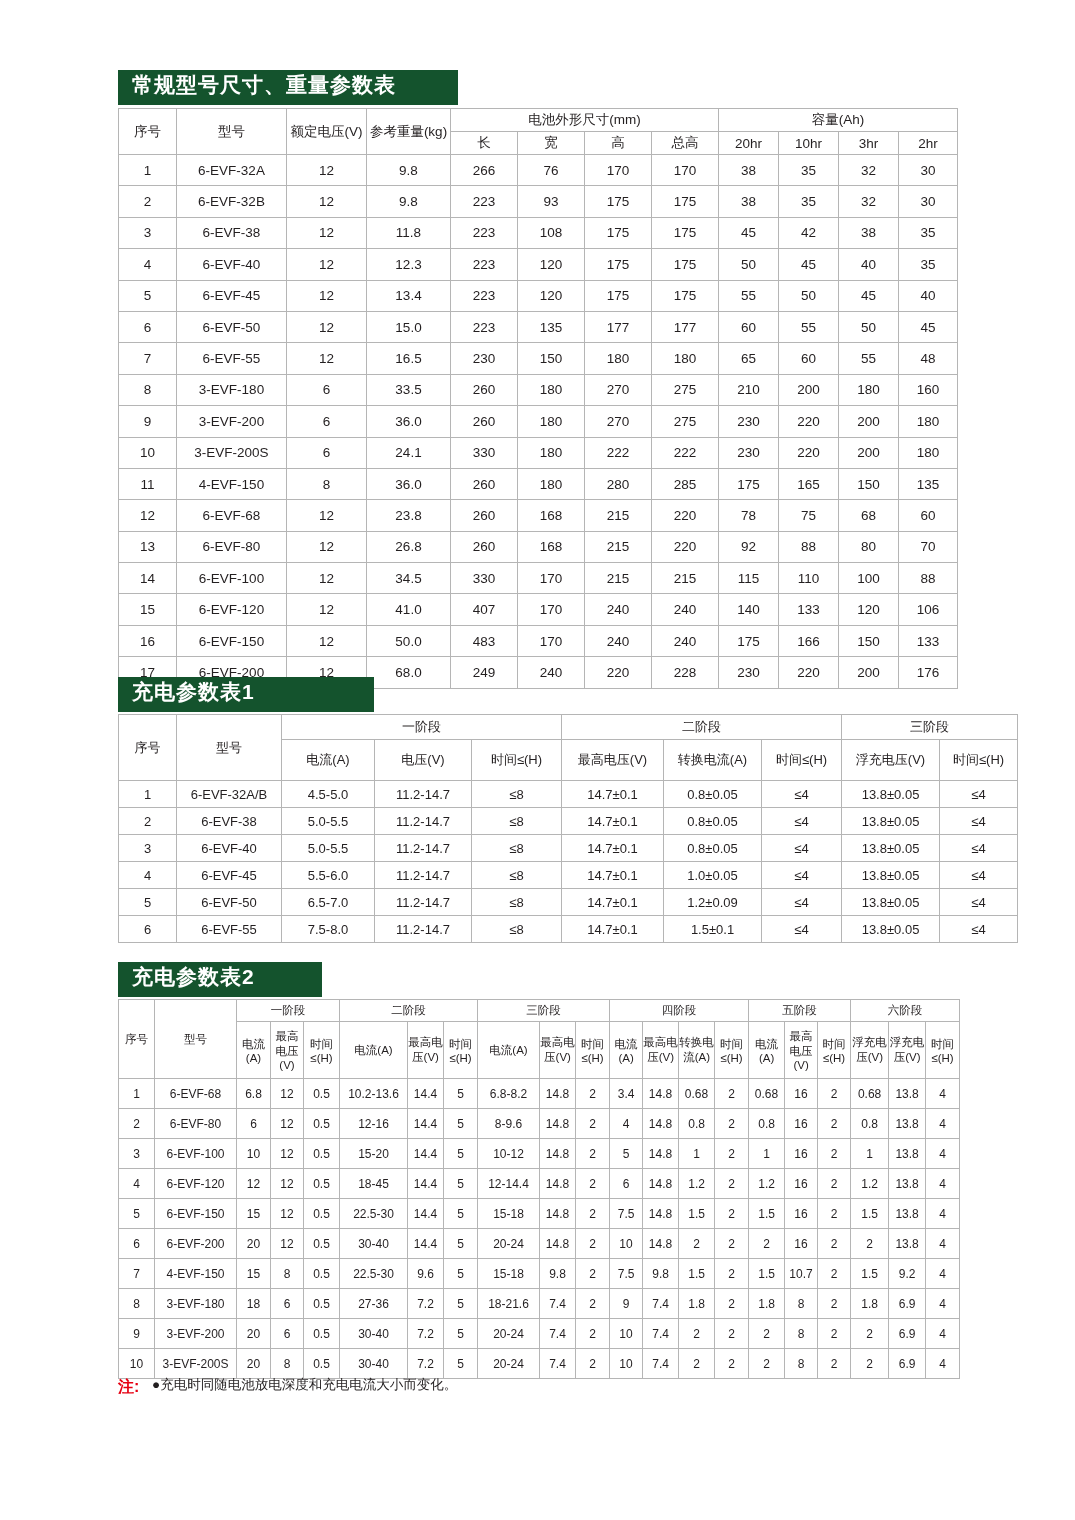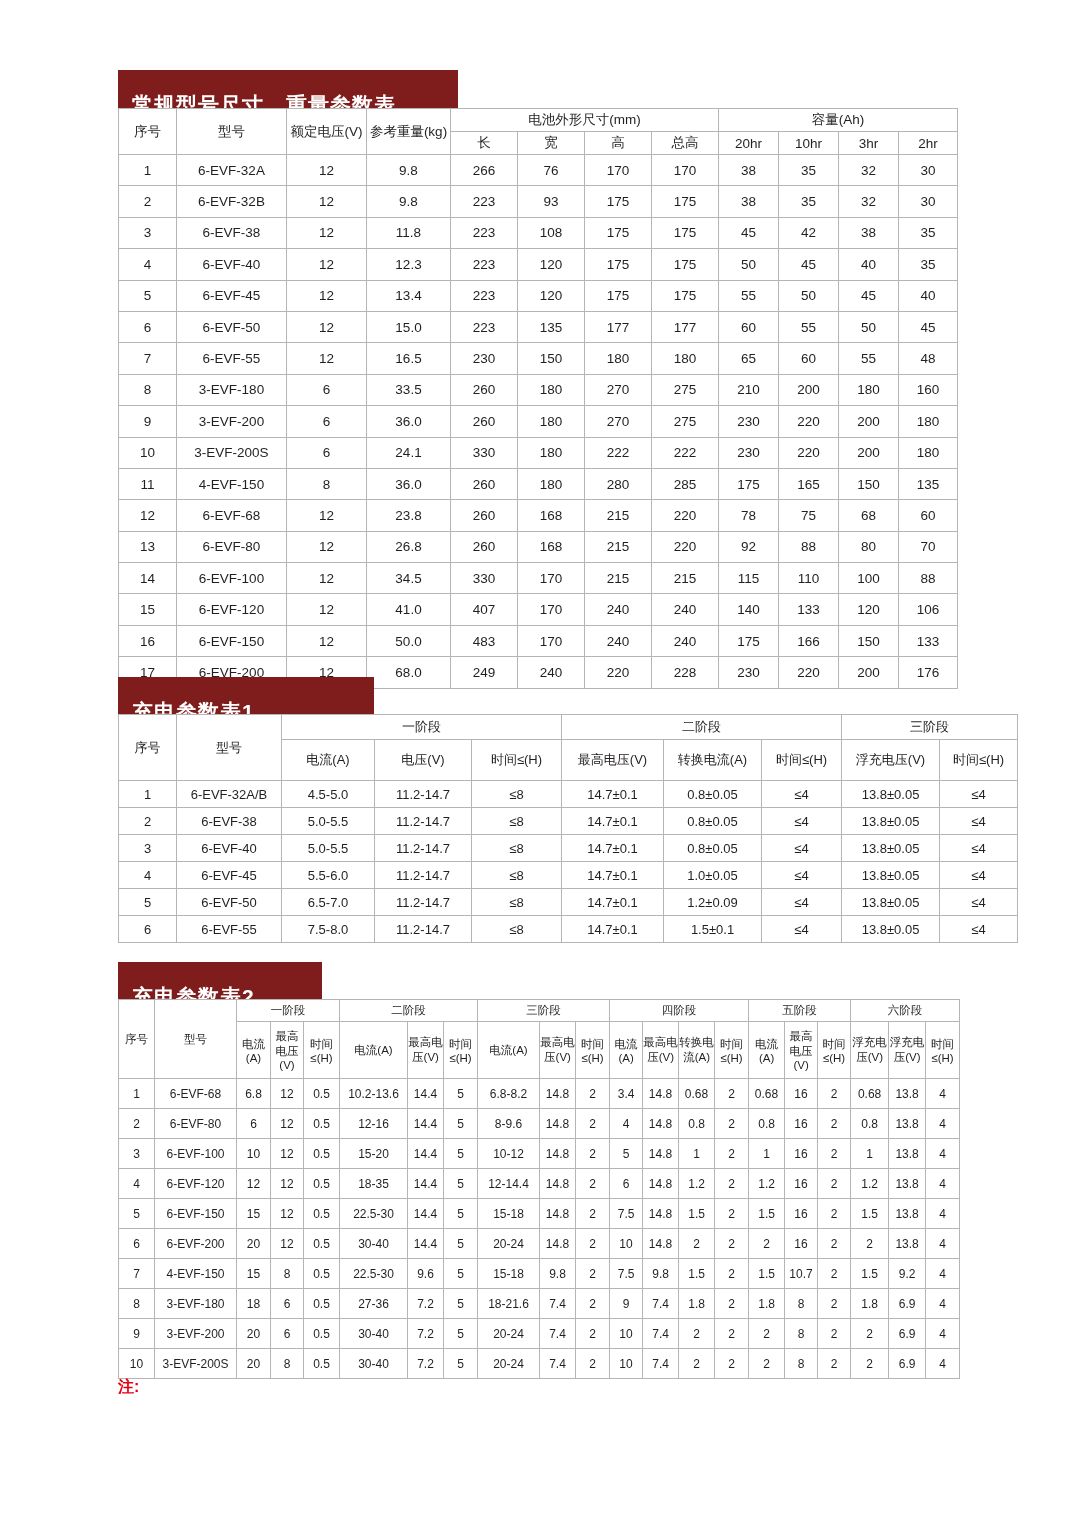--- a/index.html
+++ b/index.html
@@ -17,26 +17,26 @@
   }
   .page {
     position: relative;
     width: 1075px;
     height: 1520px;
     box-sizing: border-box;
     padding: 0 118px;
   }
   
   .section-bar {
-    background: #7f1d1d;
+    background: #14532d;
     color: #ffffff;
     font-size: 21px;
     font-weight: bold;
     letter-spacing: 1px;
-    padding: 23px 14px 9px 14px;
+    padding: 3px 14px 9px 14px;
     display: block;
     line-height: 1.1;
   }
   .bar-wrap-1 { position: absolute; left: 118px; top: 70px; width: 340px; }
   .bar-wrap-2 { position: absolute; left: 118px; top: 677px; width: 256px; }
   .bar-wrap-3 { position: absolute; left: 118px; top: 962px; width: 204px; }
 
   
   table {
     border-collapse: collapse;
@@ -636,21 +636,21 @@
           <td>1</td>
           <td>13.8</td>
           <td>4</td>
         </tr>
         <tr>
           <td>4</td>
           <td>6-EVF-120</td>
           <td>12</td>
           <td>12</td>
           <td>0.5</td>
-          <td>18-35</td>
+          <td>18-45</td>
           <td>14.4</td>
           <td>5</td>
           <td>12-14.4</td>
           <td>14.8</td>
           <td>2</td>
           <td>6</td>
           <td>14.8</td>
           <td>1.2</td>
           <td>2</td>
           <td>1.2</td>
@@ -797,16 +797,17 @@
           <td>2</td>
           <td>6.9</td>
           <td>4</td>
         </tr>
       </tbody>
   </table>
 
   <div class="notes">
     <span class="note-label">注:</span>
     <div class="note-lines">
+        <div class="note-line">●充电时同随电池放电深度和充电电流大小而变化。</div>
       </div>
   </div>
 
 </div>
 
 </body></html>

